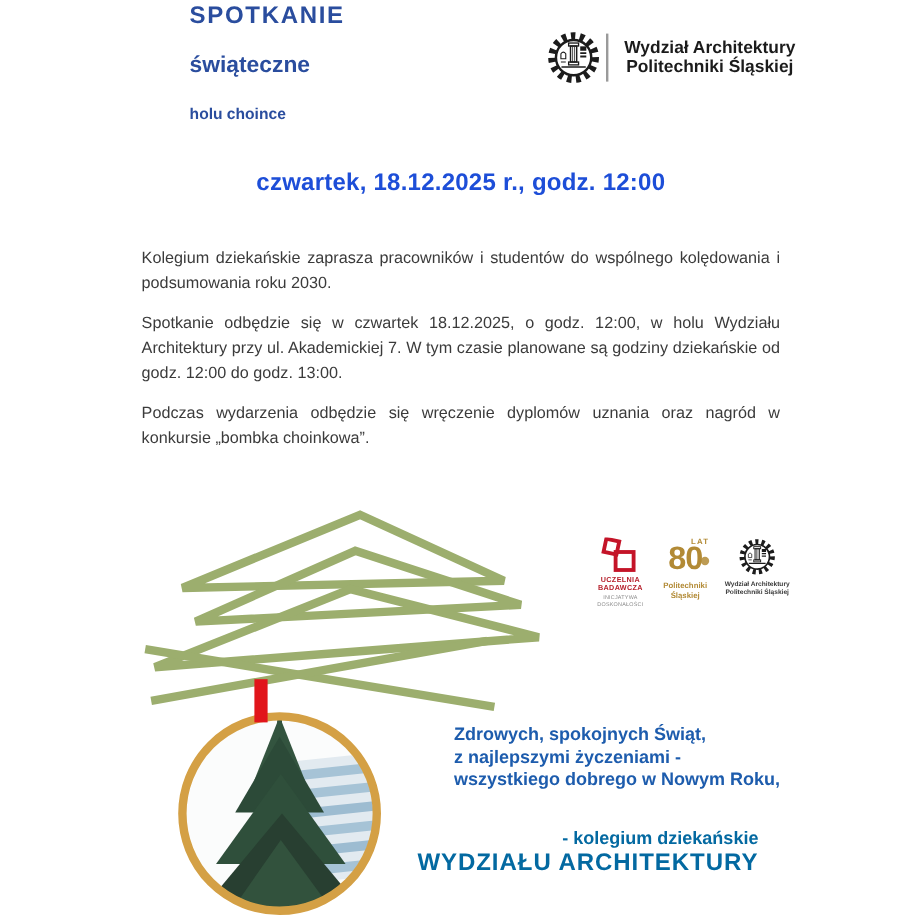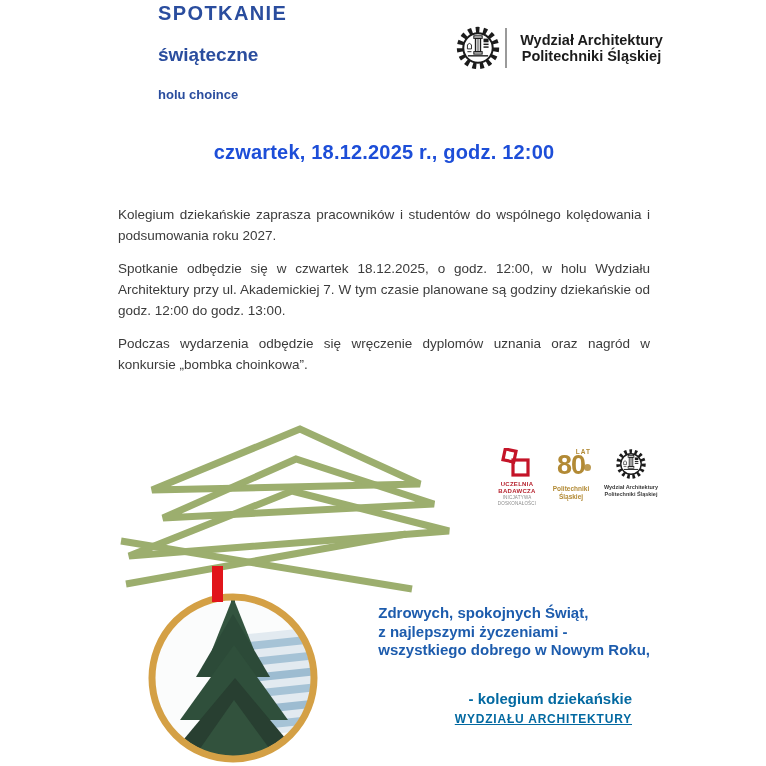--- a/index.html
+++ b/index.html
@@ -39,21 +39,21 @@
   .cap-dark{font-size:5.5px;line-height:7px;font-weight:bold;color:#3a3a3a;text-align:center;margin-top:4px;}
   .anniv-mark{position:relative;height:34px;}
   .anniv-num{font-size:27px;line-height:34px;font-weight:bold;color:#b28a35;letter-spacing:-1px;}
   .anniv-lat{position:absolute;right:-6px;top:0;font-size:6.5px;font-weight:bold;color:#b28a35;letter-spacing:1px;}
   .anniv-dot{position:absolute;left:27px;top:16px;width:7px;height:7px;border-radius:50%;background:#b28a35;opacity:.85;}
   
   .wishes{position:absolute;right:116px;top:604px;text-align:left;
     font-size:15px;line-height:18.5px;font-weight:bold;color:#1d5cad;}
   .signature{position:absolute;right:134px;top:689px;text-align:right;color:#0369a1;font-weight:bold;}
   .sig-1{font-size:15px;line-height:20px;}
-  .sig-2{font-size:12px;line-height:21px;letter-spacing:0.8px;text-decoration:underline;}
+  .sig-2{font-size:20px;line-height:21px;letter-spacing:0.8px;}
 </style>
 </head>
 <body>
 
 <div class="page">
 
   <svg width="0" height="0" style="position:absolute" aria-hidden="true">
     <symbol id="gear-sym" viewBox="0 0 50 50">
       <circle cx="25" cy="25" r="19.5" fill="none" stroke="#1c1c1c" stroke-width="7" stroke-dasharray="4 4.08"></circle>
       <circle cx="25" cy="25" r="16" fill="#ffffff" stroke="#1c1c1c" stroke-width="2.2"></circle>
@@ -86,21 +86,21 @@
     <div class="divider"></div>
     <div class="logo-text">
       <div>Wydział Architektury</div>
       <div>Politechniki Śląskiej</div>
     </div>
   </div>
 
   <div class="date-heading">czwartek, 18.12.2025 r., godz. 12:00</div>
 
   <div class="body-text">
-    <p>Kolegium dziekańskie zaprasza pracowników i studentów do wspólnego kolędowania i podsumowania roku 2027.</p>
+    <p>Kolegium dziekańskie zaprasza pracowników i studentów do wspólnego kolędowania i podsumowania roku 2030.</p>
     <p>Spotkanie odbędzie się w czwartek 18.12.2025, o godz. 12:00, w holu Wydziału Architektury przy ul. Akademickiej 7. W tym czasie planowane są godziny dziekańskie od godz. 12:00 do godz. 13:00.</p>
     <p>Podczas wydarzenia odbędzie się wręczenie dyplomów uznania oraz nagród w konkursie „bombka choinkowa”.</p>
   </div>
 
   <svg class="art" width="766" height="766" viewBox="0 0 766 766">
     <defs>
       <clipPath id="oc">
           <circle cx="233" cy="678" r="78"></circle>
         </clipPath>
     </defs>

